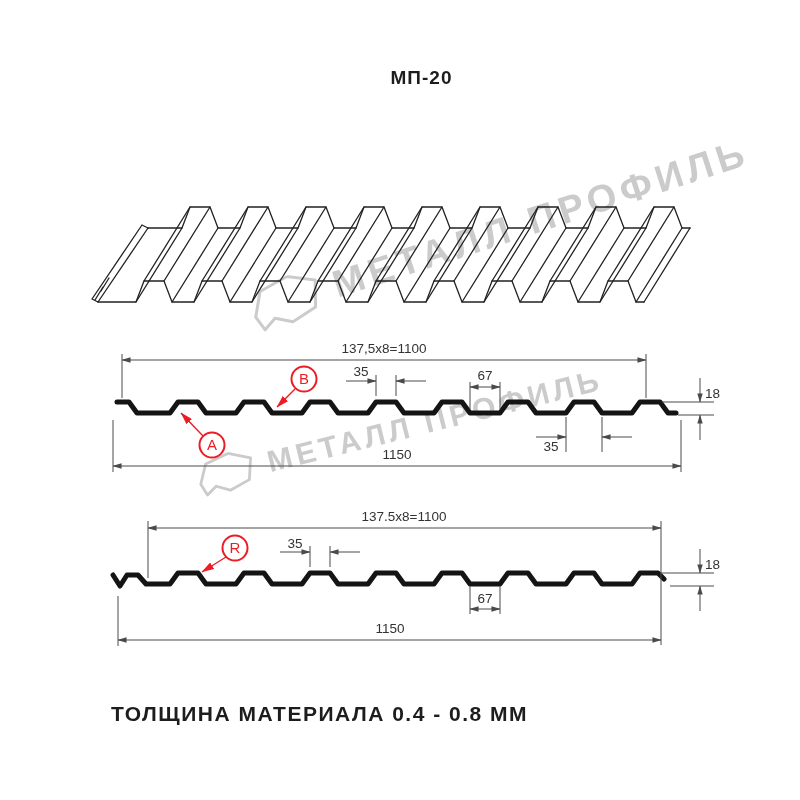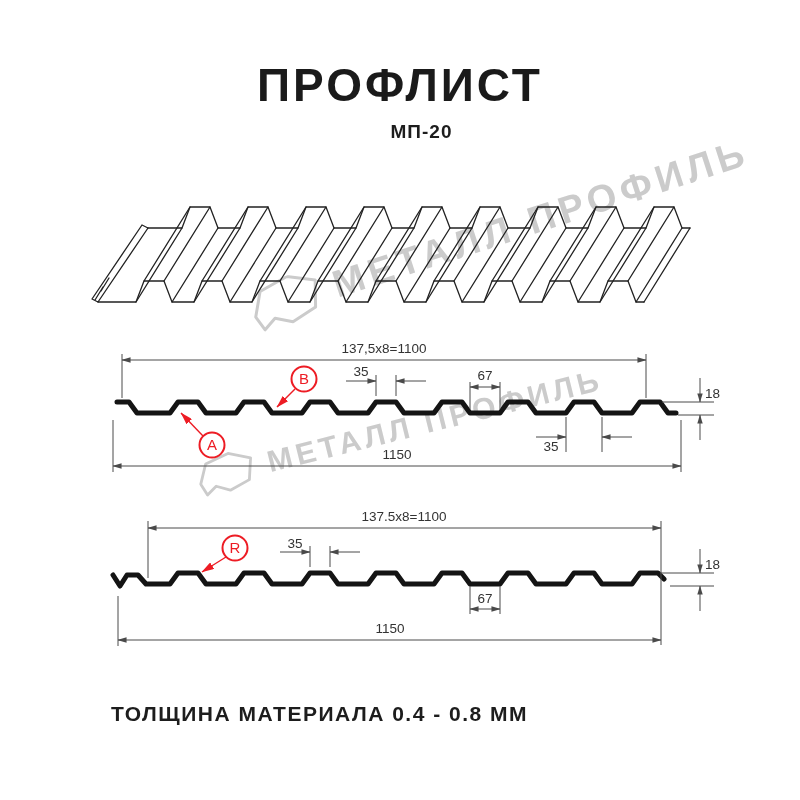--- a/index.html
+++ b/index.html
@@ -28,21 +28,20 @@
   .wm2 .wm-text{letter-spacing:4px;}
   #drawing{position:absolute;left:0;top:0;z-index:2;}
   .dt{font-family:"Liberation Sans", sans-serif;font-size:13.5px;fill:#333333;}
   .dt-mid{text-anchor:middle;}
   .mk{font-family:"Liberation Sans", sans-serif;font-size:15px;fill:#ed1c24;text-anchor:middle;font-weight:normal;}
 </style>
 </head>
 <body>
 
 <div class="hdr">
-  <div class="title">ПРОФЛИСТ</div>
   <div class="subtitle">МП-20</div>
 </div>
 
 <div class="wm wm1">
   <svg width="72" height="48" viewBox="0 0 72 48">
     <polygon points="2,30 14,7 44,1 70,13 62,39 36,46 20,37 7,45" fill="none" stroke="#cbcbcb" stroke-width="3" stroke-linejoin="round"></polygon>
   </svg>
   <span class="wm-text">МЕТАЛЛ ПРОФИЛЬ</span>
 </div>
 

